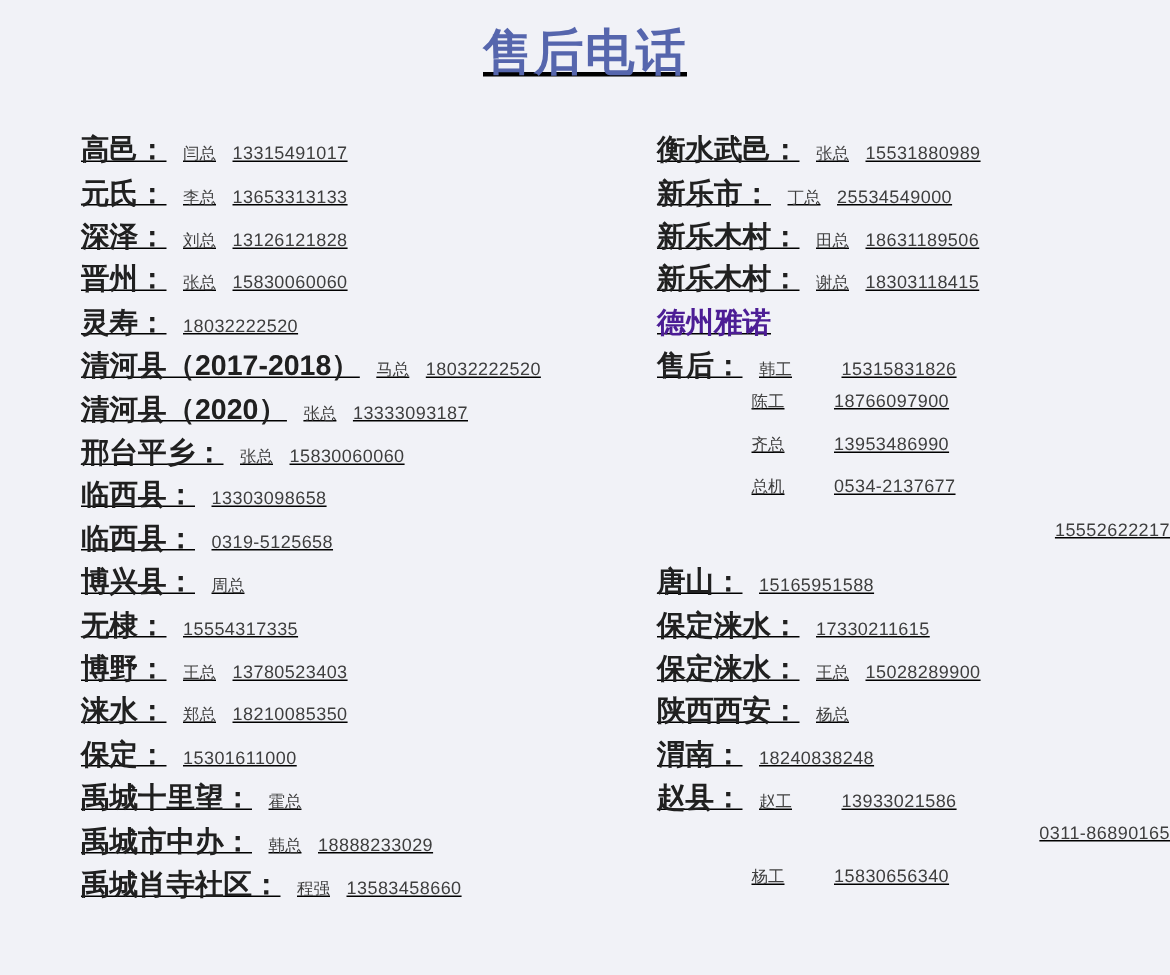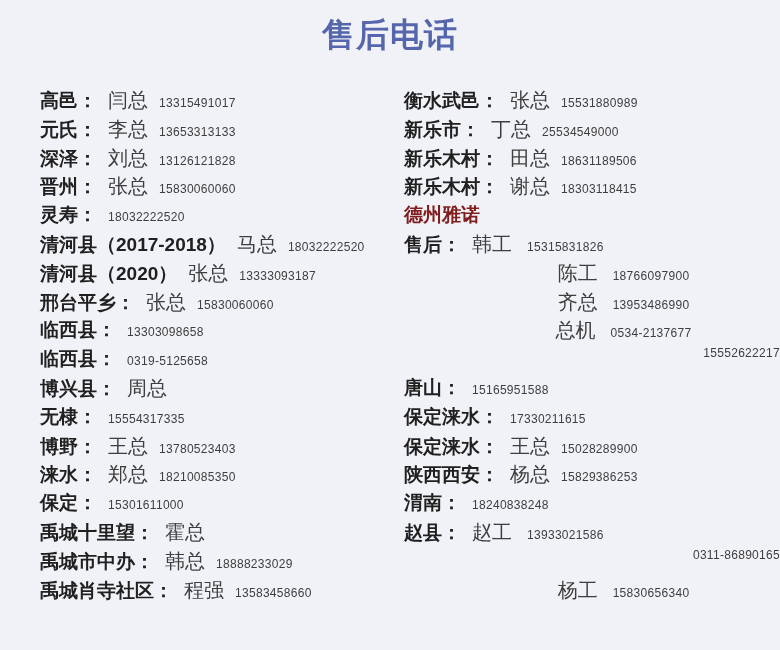--- a/index.html
+++ b/index.html
@@ -8,70 +8,72 @@
     width: 780px;
     height: 650px;
     background: #f1f2f7;
     overflow: hidden;
     font-family: "Liberation Sans", sans-serif;
   }
   .page {
     width: 780px;
     height: 572px;
     position: relative;
+    text-decoration: underline;
   }
   .title {
     text-align: center;
     color: #5666ad;
     font-size: 33px;
     font-weight: bold;
     padding-top: 13px;
     letter-spacing: 1px;
   }
   .columns {
     display: flex;
     margin-top: 29px;
   }
   .col {
     display: flex;
     flex-direction: column;
+    margin-left: 20px;
   }
   .col-left {
     width: 364px;
-    margin-left: 40px;
+    margin-left: 54px;
     text-align: center;
   }
   .col-right {
     flex: 1;
   }
   .row {
     display: flex;
     align-items: baseline;
     height: 28.8px;
     column-gap: 11px;
     white-space: nowrap;
   }
   .label {
     font-size: 19px;
     font-weight: bold;
     color: #202020;
   }
   .name {
-    font-size: 20px;
+    font-size: 11px;
     color: #3e3e3e;
   }
   .phone {
     font-size: 12px;
     color: #3e3e3e;
     letter-spacing: 0.3px;
   }
   .section .label {
-    color: #7f1d1d;
-  }
-  .indent-1 { padding-left: 63px; justify-content: center; }
+    color: #4c1d95;
+  }
+  .indent-1 { padding-left: 63px; }
   .indent-2 { padding-left: 117px; justify-content: flex-end; }
   .w-name { min-width: 44px; display: inline-block; }
 </style>
 </head>
 <body>
 
 <div class="page">
 
   <div class="title">售后电话</div>
 
@@ -216,21 +218,20 @@
         <span class="phone">17330211615</span>
       </div>
       <div class="row">
         <span class="label">保定涞水：</span>
         <span class="name">王总</span>
         <span class="phone">15028289900</span>
       </div>
       <div class="row">
         <span class="label">陕西西安：</span>
         <span class="name">杨总</span>
-        <span class="phone">15829386253</span>
       </div>
       <div class="row">
         <span class="label">渭南：</span>
         <span class="phone">18240838248</span>
       </div>
       <div class="row">
         <span class="label">赵县：</span>
         <span class="name w-name">赵工</span>
         <span class="phone">13933021586</span>
       </div>

